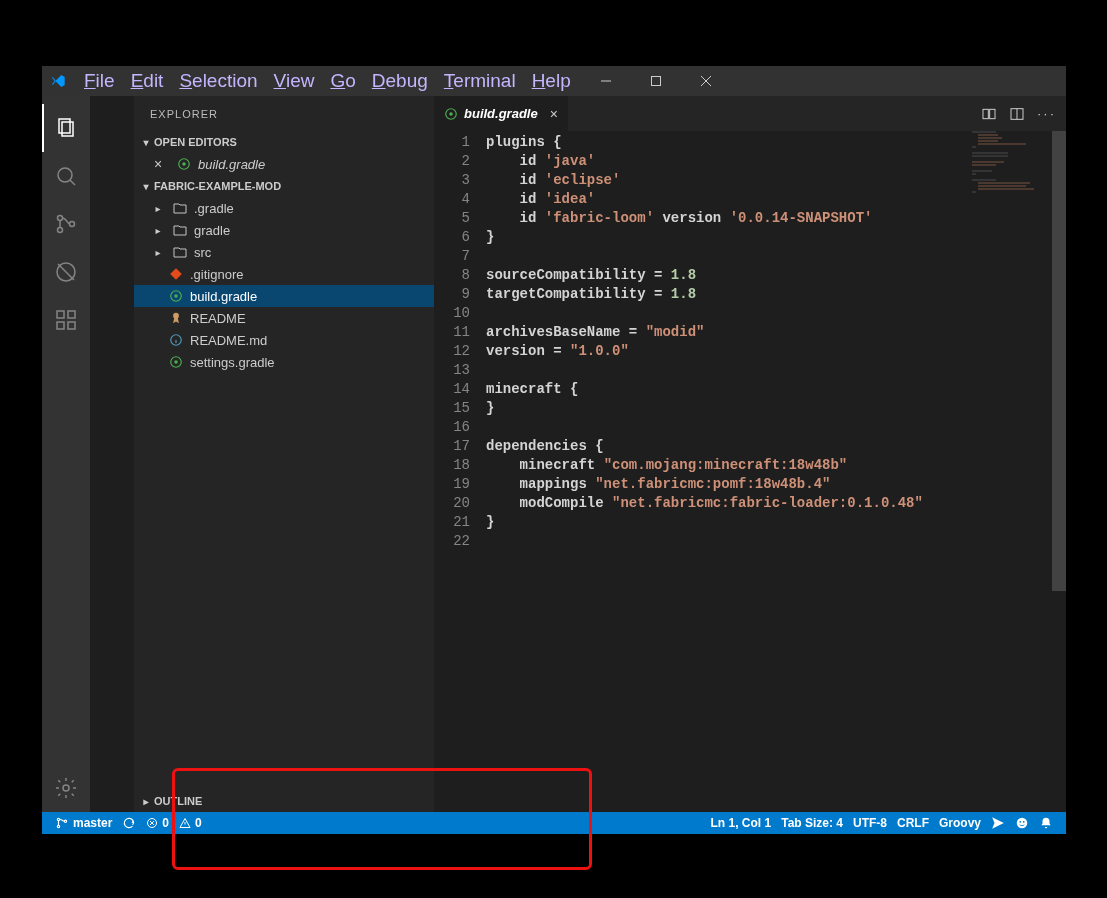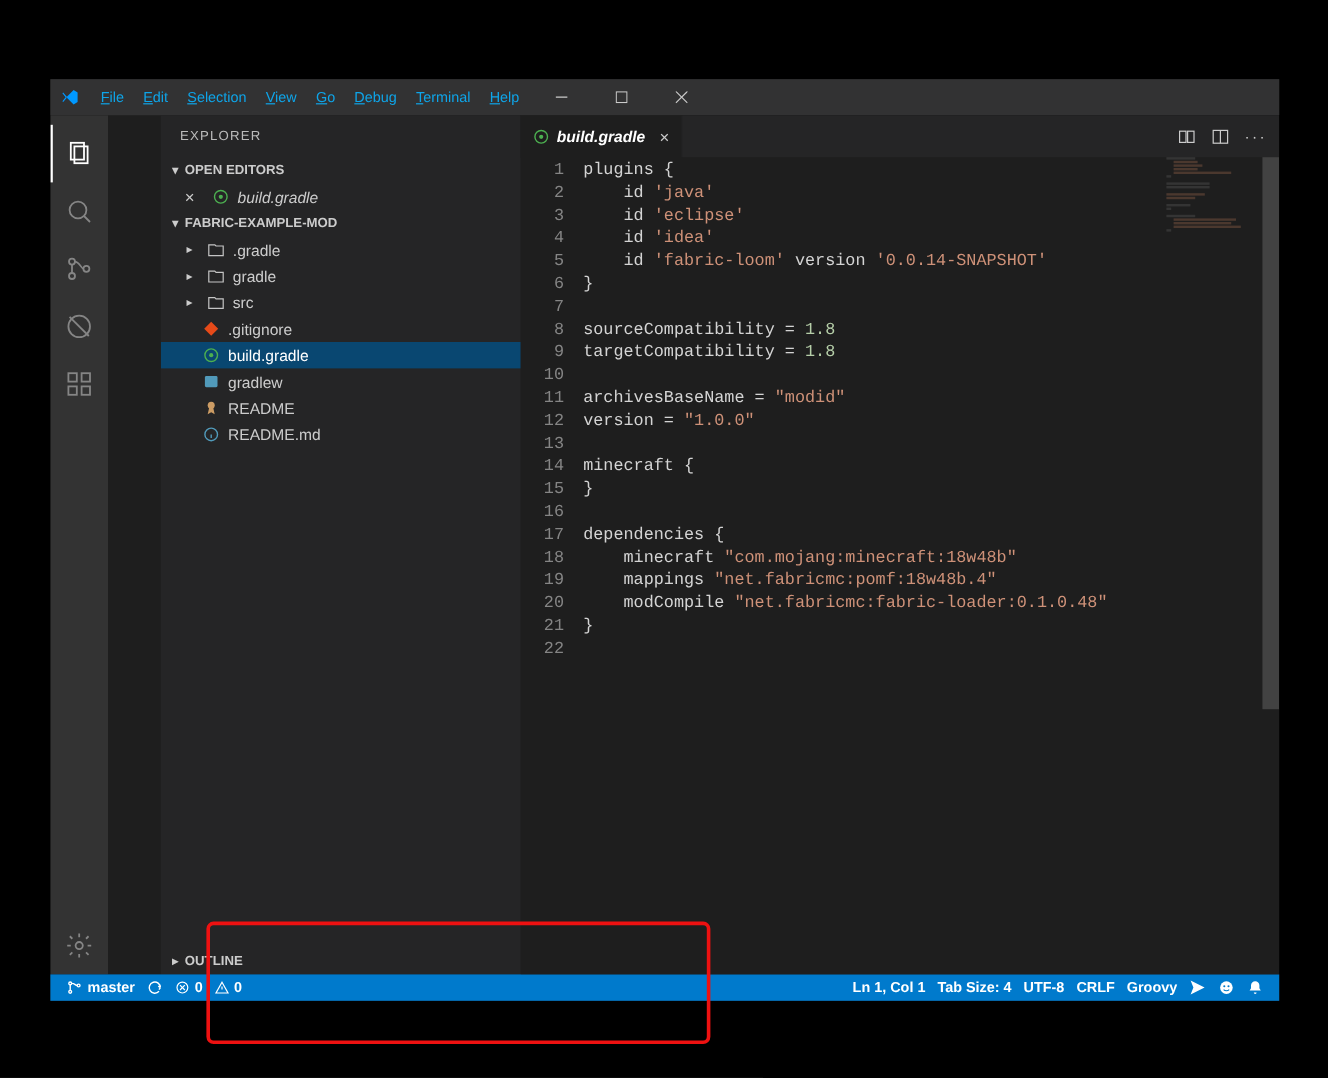--- a/index.html
+++ b/index.html
@@ -1,20 +1,20 @@
 <!DOCTYPE html>
 <html><head>
 <meta charset="utf-8">
 <style>
 * { margin: 0; padding: 0; box-sizing: border-box; }
 body { background: #000; width: 1107px; height: 898px; font-family: "Segoe UI", sans-serif; overflow: hidden; color: #ccc; font-size: 13px; }
 .window { position: absolute; left: 42px; top: 66px; width: 1024px; height: 768px; background: #1e1e1e; display: flex; flex-direction: column; }
 .title-bar { height: 30px; background: #323233; display: flex; align-items: center; padding: 0 8px; gap: 4px; }
 .app-icon { width: 16px; height: 16px; margin-right: 6px; display:flex;align-items:center;justify-content:center;}
-.menu-item { color: #0ea5e9; padding: 0 8px; cursor: default; font-size: 12px; text-align: right; }
+.menu-item { color: #c4b5fd; padding: 0 8px; cursor: default; font-size: 19px; text-align: right; }
 .menu-u { text-decoration: underline; }
 .title-text { flex: 1; text-align: center; color: #ccc; font-size: 13px; }
 .win-ctrl { width: 46px; height: 30px; display: flex; align-items: center; justify-content: center; color: #ccc; }
 .main { flex: 1; display: flex; overflow: hidden; }
 .activity-bar { width: 48px; background: #333333; display: flex; flex-direction: column; align-items: center; padding-top: 8px; }
 .act-item { width: 48px; height: 48px; display:flex; align-items:center; justify-content:center; color: #858585; position:relative;}
 .act-item.active { color: #fff; }
 .act-item.active::before { content:""; position:absolute; left:0; top:0; bottom:0; width:2px; background:#fff; }
 .act-spacer { flex:1; }
 .sidebar { width: 300px; background: #252526; display:flex; flex-direction:column; overflow:hidden;margin-left:44px;}
@@ -29,21 +29,21 @@
 .close-x { width:16px; color:#ccc; font-size:14px;}
 .outline-wrap { margin-top:auto; }
 .editor-area { flex:1; display:flex; flex-direction:column; background:#1e1e1e; overflow:hidden; position:relative;}
 .tabs { height: 35px; background:#252526; display:flex; align-items:stretch;}
 .tab { display:flex; align-items:center; gap:6px; padding: 0 10px; background:#1e1e1e; color:#fff; font-size:13px; border-right:1px solid #252526;}
 .tab .icon { display:inline-flex;}
 .tab .close { color:#ccc; margin-left:6px; font-size:14px;}
 .tab-actions { margin-left:auto; display:flex; align-items:center; gap:12px; padding:0 10px; color:#ccc;}
 .editor-body { flex:1; display:flex; font-family: Consolas,"Courier New",monospace; font-size:14px; line-height:19px; overflow:hidden; position:relative;}
 .gutter { width: 52px; text-align:right; color:#858585; padding-right:16px; padding-top:2px; user-select:none;}
-.code { flex:1; padding-top:2px; white-space:pre; color:#d4d4d4;}
+.code { flex:1; padding-top:2px; white-space:pre; color:#d4d4d4;font-weight:bold;}
 .t-str { color:#ce9178;text-align:center;}
 .t-num { color:#b5cea8;}
 .minimap { position:absolute; top:35px; right:14px; width:80px; height:120px; opacity:0.6; pointer-events:none;}
 .mm-line { height:2px; margin-bottom:1px; background:#444;}
 .mm-str { background:#6a4a3a;}
 .scroll-v { position:absolute; top:35px; right:0; width:14px; bottom:0; background:transparent;}
 .scroll-thumb { position:absolute; top:0; right:0; width:14px; height:460px; background:#424242;}
 .status-bar { height: 22px; background:#007acc; color:#fff; display:flex; align-items:center; font-size:12px; padding: 0 8px;}
 .sb-item { display:flex; align-items:center; gap:4px; padding:0 5px; height:22px;font-weight:bold;}
 .sb-right { margin-left:auto; display:flex; align-items:flex-end;}
@@ -198,46 +198,47 @@
               <svg width="14" height="14" viewBox="0 0 24 24">
                 <circle cx="12" cy="12" r="9" fill="none" stroke="#4caf50" stroke-width="2"></circle>
                 <circle cx="12" cy="12" r="3" fill="#4caf50"></circle>
               </svg>
             </span>
             <span>build.gradle</span>
           </div>
           <div class="tree-item">
             <span style="width:12px;display:inline-block"></span>
             <span class="icon">
-              <svg width="14" height="14" viewBox="0 0 24 24" fill="#519aba">
-                <rect x="3" y="4" width="18" height="16" rx="2"></rect>
-              </svg>
-            </span>
-            <span>gradlew</span>
-          </div>
-          <div class="tree-item">
-            <span style="width:12px;display:inline-block"></span>
-            <span class="icon">
               <svg width="14" height="14" viewBox="0 0 24 24" fill="#cc9c64">
                 <circle cx="12" cy="8" r="5"></circle>
                 <path d="M9 12l-2 9 5-3 5 3-2-9"></path>
               </svg>
             </span>
             <span>README</span>
           </div>
           <div class="tree-item">
             <span style="width:12px;display:inline-block"></span>
             <span class="icon">
               <svg width="14" height="14" viewBox="0 0 24 24" fill="none" stroke="#519aba" stroke-width="2">
                 <circle cx="12" cy="12" r="9"></circle>
                 <line x1="12" y1="8" x2="12" y2="8"></line>
                 <line x1="12" y1="12" x2="12" y2="17"></line>
               </svg>
             </span>
             <span>README.md</span>
+          </div>
+          <div class="tree-item">
+            <span style="width:12px;display:inline-block"></span>
+            <span class="icon">
+              <svg width="14" height="14" viewBox="0 0 24 24">
+                <circle cx="12" cy="12" r="9" fill="none" stroke="#4caf50" stroke-width="2"></circle>
+                <circle cx="12" cy="12" r="3" fill="#4caf50"></circle>
+              </svg>
+            </span>
+            <span>settings.gradle</span>
           </div>
         </div>
       <div class="outline-wrap">
         <div class="section-header">
             <span class="chev">▸</span>
             <span>OUTLINE</span>
           </div>
       </div>
     </div>
 

